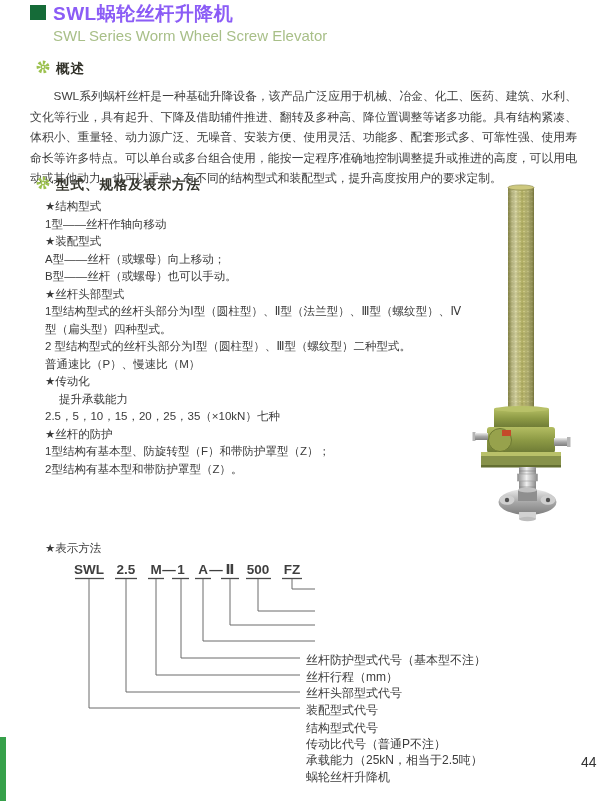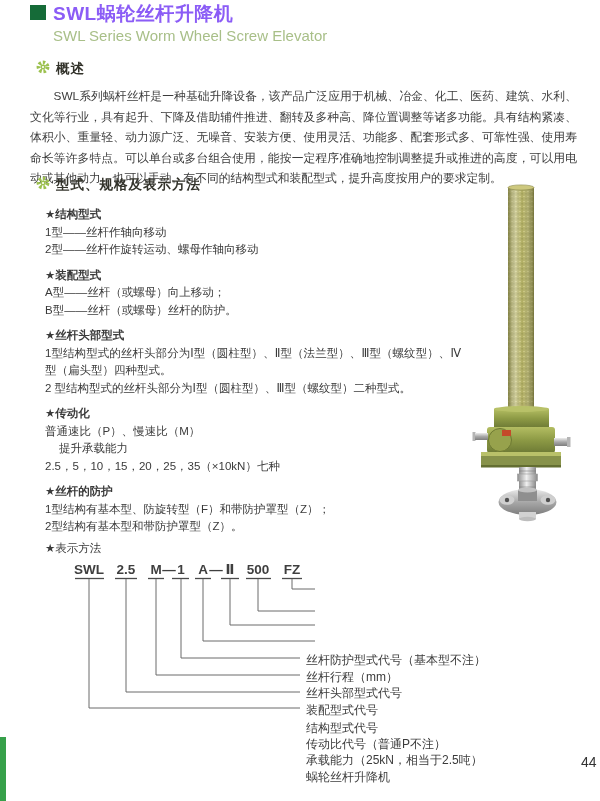--- a/index.html
+++ b/index.html
@@ -25,21 +25,21 @@
   
   .overview-par{
     position:absolute;left:30px;top:86px;width:547px;
     font-size:11.8px;line-height:20.5px;text-align:justify;
     text-indent:2em;color:#3b3b3b;
   }
 
   
   .spec-list{position:absolute;left:45px;top:198px;width:416px;}
   .sp{font-size:11.5px;line-height:17.5px;color:#3a3a3a;text-align:justify;}
-  .sp.star{margin-top:8px;font-weight:bold;}
+  .sp.star{margin-top:0;}
   .sp.ind{padding-left:14px;}
 
   .designation-head{position:absolute;left:45px;top:541px;font-size:11.5px;color:#3a3a3a;}
 
   
   .diagram{position:absolute;left:0;top:555px;}
   .code{font:bold 13.5px "Liberation Sans","DejaVu Sans",sans-serif;fill:#3f3f3f;}
   .lbl{font:12px "Liberation Sans","DejaVu Sans",sans-serif;fill:#3b3b3b;}
   .wire{stroke:#6b6b6b;stroke-width:1;fill:none;}
   .uline{stroke:#4a4a4a;stroke-width:1.3;}
@@ -74,29 +74,28 @@
       <circle cx="7" cy="7" r="4.4" fill="none" stroke="#9cc14f" stroke-width="4" stroke-dasharray="2.3 1.7"></circle>
       <circle cx="7" cy="7" r="2.4" fill="#9cc14f"></circle>
       <circle cx="7" cy="7" r="1.1" fill="#ffffff"></circle>
     </svg>
     <span class="t">型式、规格及表示方法</span>
   </div>
 
   <div class="spec-list">
     <div class="sp star">★结构型式</div>
     <div class="sp">1型——丝杆作轴向移动</div>
-    <div class="sp">2型——丝杆作旋转运动、螺母作轴向移动</div>
     <div class="sp star">★装配型式</div>
     <div class="sp">A型——丝杆（或螺母）向上移动；</div>
-    <div class="sp">B型——丝杆（或螺母）丝杆的防护。</div>
+    <div class="sp">B型——丝杆（或螺母）也可以手动。</div>
     <div class="sp star">★丝杆头部型式</div>
     <div class="sp">1型结构型式的丝杆头部分为Ⅰ型（圆柱型）、Ⅱ型（法兰型）、Ⅲ型（螺纹型）、Ⅳ型（扁头型）四种型式。</div>
     <div class="sp">2 型结构型式的丝杆头部分为Ⅰ型（圆柱型）、Ⅲ型（螺纹型）二种型式。</div>
+    <div class="sp">普通速比（P）、慢速比（M）</div>
     <div class="sp star">★传动化</div>
-    <div class="sp">普通速比（P）、慢速比（M）</div>
     <div class="sp ind">提升承载能力</div>
     <div class="sp">2.5，5，10，15，20，25，35（×10kN）七种</div>
     <div class="sp star">★丝杆的防护</div>
     <div class="sp">1型结构有基本型、防旋转型（F）和带防护罩型（Z）；</div>
     <div class="sp">2型结构有基本型和带防护罩型（Z）。</div>
   </div>
 
   <div class="designation-head">★表示方法</div>
 
   <svg class="diagram" width="600" height="246" viewBox="0 0 600 246">

